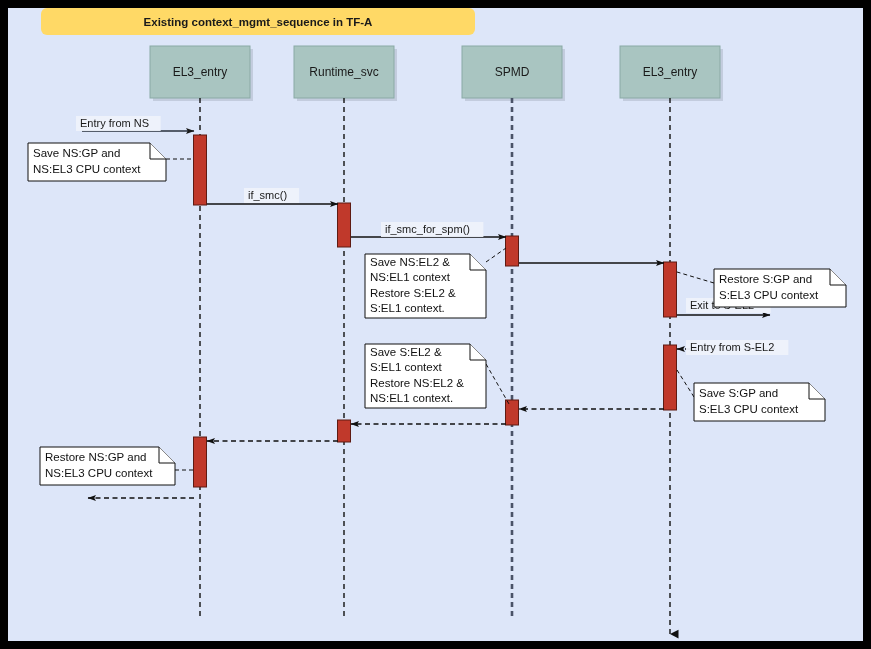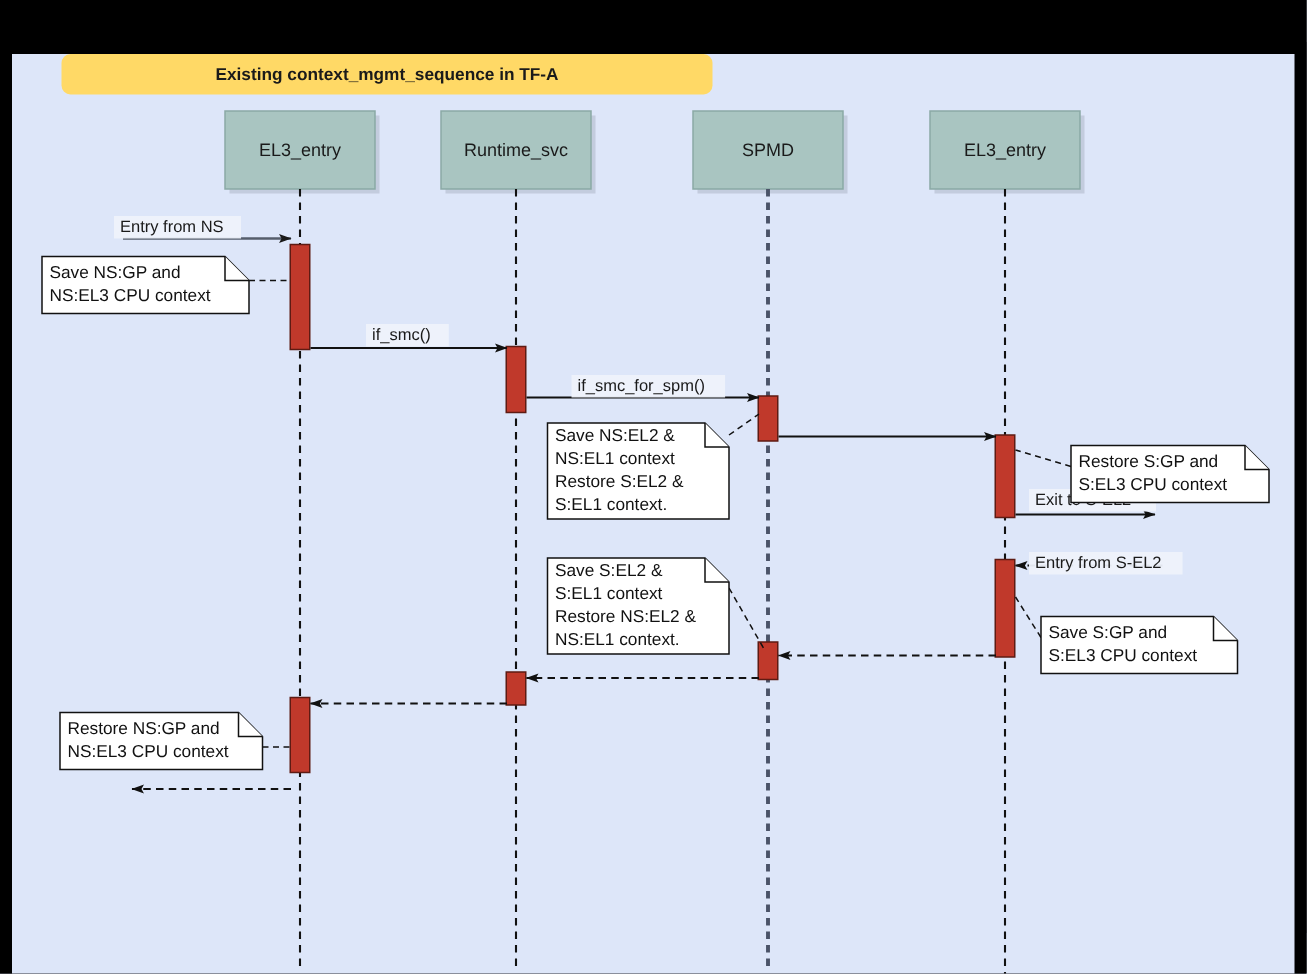--- a/index.html
+++ b/index.html
@@ -12,21 +12,20 @@
     height: 649px;
     overflow: hidden;
     font-family: "Liberation Sans", sans-serif;
   }
   #diagram-root {
     position: relative;
     width: 871px;
     height: 594px;
     background: #000000;
     box-sizing: border-box;
-    margin-top: 28px;
   }
   svg#seq {
     position: absolute;
     left: 0;
     top: 0;
     width: 871px;
     height: 649px;
     display: block;
   }
   .canvas-bg { fill: #dde6f9; }

